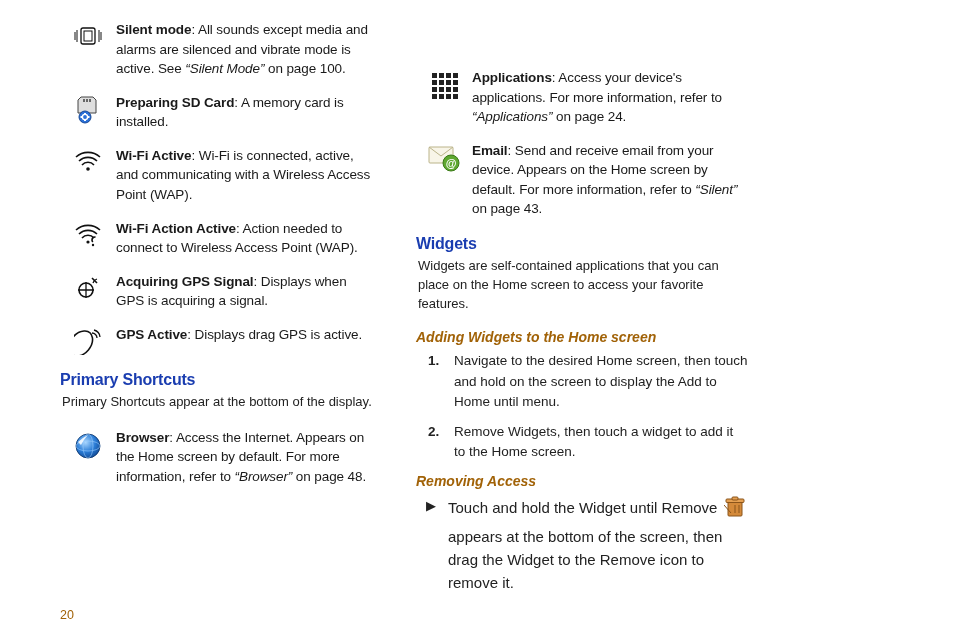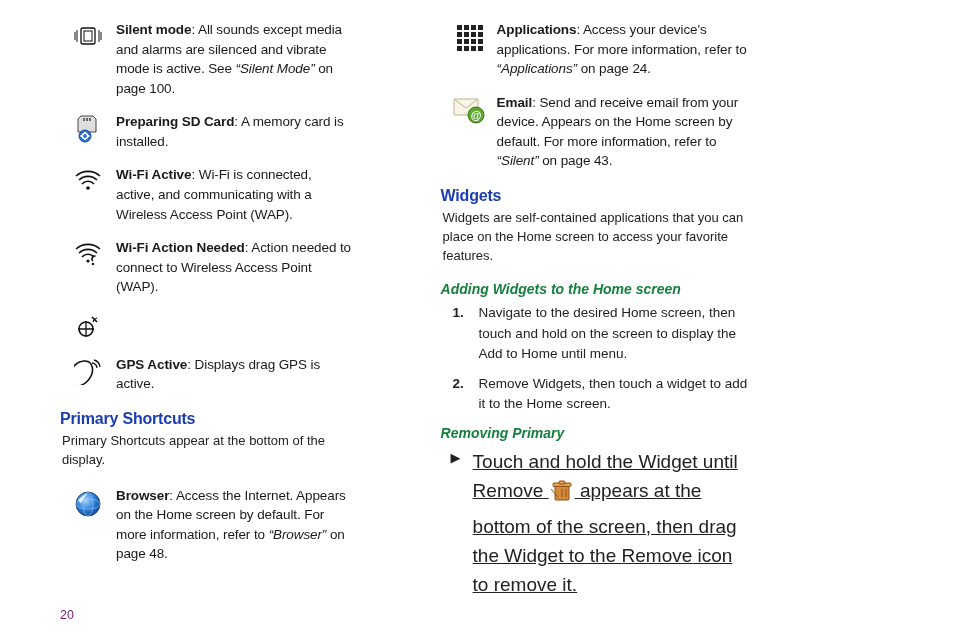--- a/index.html
+++ b/index.html
@@ -10,28 +10,27 @@
     color: #222;
     -webkit-font-smoothing: antialiased;
   }
   .page {
     box-sizing: border-box;
     width: 796px;
     height: 636px;
     padding: 20px 48px 10px 60px;
     display: flex;
     position: relative;
-    gap: 48px;
   }
   .col {
     width: 50%;
     box-sizing: border-box;
   }
   .col.left { padding-right: 28px; }
-  .col.right { padding-left: 12px; }
+  .col.right { padding-left: 12px; margin-top: 48px; }
 
   .entry {
     display: flex;
     align-items: flex-start;
     margin-bottom: 14px;
   }
   .iconbox {
     width: 56px;
     flex: 0 0 56px;
     display: flex;
@@ -58,21 +57,21 @@
     font-weight: 700;
     margin: 16px 0 4px 0;
     letter-spacing: -0.2px;
   }
   .intro {
     font-size: 13px;
     line-height: 1.45;
     margin: 0 0 16px 2px;
   }
   h3.sub {
-    color: #15803d;
+    color: #a16207;
     font-size: 14px;
     font-style: italic;
     font-weight: 700;
     margin: 10px 0 6px 0;
   }
 
   ol.steps {
     list-style: none;
     padding: 0 0 0 26px;
     margin: 0 0 6px 0;
@@ -99,37 +98,36 @@
     margin-bottom: 8px;
   }
   .bullet .arrow {
     flex: 0 0 22px;
     font-size: 13px;
     line-height: 1.5;
     padding-top: 1px;
   }
   .bullet .text {
     flex: 1;
-    font-size: 19px;
+    font-size: 15px;
     line-height: 1.55;
-    text-decoration: underline;
   }
 
   .inline-icon {
     display: inline-block;
     vertical-align: -6px;
     margin: 0 2px;
   }
 
   .pagenum {
     position: absolute;
     bottom: 14px;
     left: 60px;
     font-size: 12.5px;
-    color: #701a75;
+    color: #a16207;
   }
 </style>
 </head>
 <body>
 
 <div class="page">
 
   <div class="col left">
 
     <div class="entry">
@@ -186,32 +184,35 @@
         <svg width="30" height="28" viewBox="0 0 30 28">
           <path d="M3 9 a18 18 0 0 1 24 0" fill="none" stroke="#111" stroke-width="1.6"></path>
           <path d="M6 13 a13 13 0 0 1 18 0" fill="none" stroke="#111" stroke-width="1.6"></path>
           <path d="M9 17 a8 8 0 0 1 12 0" fill="none" stroke="#111" stroke-width="1.6"></path>
           <circle cx="15" cy="21" r="1.6" fill="#111"></circle>
           <path d="M22 16 q-3 0 -3 3 q0 1 0.5 1.5" fill="none" stroke="#111" stroke-width="1.6" stroke-linecap="round"></path>
           <circle cx="20" cy="24" r="1.2" fill="#111"></circle>
         </svg>
       </div>
       <div class="desc">
-        <span class="bold">Wi-Fi Action Needed</span><span>: Action needed to connect to Wireless Access Point (WAP).</span>
+        <span class="bold">Wi-Fi Action Active</span><span>: Action needed to connect to Wireless Access Point (WAP).</span>
       </div>
     </div>
 
     <div class="entry">
       <div class="iconbox">
         <svg width="28" height="28" viewBox="0 0 28 28">
           <circle cx="12" cy="16" r="7" fill="none" stroke="#111" stroke-width="1.6"></circle>
           <path d="M4 16 h16 M12 8 v16" stroke="#111" stroke-width="1.3"></path>
           <path d="M18 4 l5 5" stroke="#111" stroke-width="1.6"></path>
           <path d="M19 9 a6 6 0 0 1 4 -4" fill="none" stroke="#111" stroke-width="1.3"></path>
         </svg>
+      </div>
+      <div class="desc">
+        <span class="bold">Acquiring GPS Signal</span><span>: Displays when GPS is acquiring a signal.</span>
       </div>
     </div>
 
     <div class="entry">
       <div class="iconbox">
         <svg width="28" height="28" viewBox="0 0 28 28">
           <path d="M10 4 a10 14 40 1 0 1 0 z" fill="none" stroke="#111" stroke-width="1.6"></path>
           <path d="M18 6 a5 5 0 0 1 5 5" fill="none" stroke="#111" stroke-width="1.3"></path>
           <path d="M20 3 a8 8 0 0 1 6 7" fill="none" stroke="#111" stroke-width="1.3"></path>
         </svg>
@@ -297,21 +298,21 @@
     <h3 class="sub">Adding Widgets to the Home screen</h3>
     <ol class="steps">
       <li>
         <span>Navigate to the desired Home screen, then touch and hold on the screen to display the </span><span class="bold">Add to Home until</span><span> menu.</span>
       </li>
       <li>
         <span>Remove </span><span class="bold">Widgets</span><span>, then touch a widget to add it to the Home screen.</span>
       </li>
     </ol>
 
-    <h3 class="sub">Removing Primary</h3>
+    <h3 class="sub">Removing Access</h3>
     <div class="bullet">
       <div class="arrow">▶</div>
       <div class="text">
         <span>Touch and hold the Widget until </span><span class="bold">Remove</span>
         <span class="inline-icon">
           <svg width="22" height="24" viewBox="0 0 22 24">
             <rect x="4" y="7" width="14" height="14" rx="1" fill="#d48a3a" stroke="#8a541a" stroke-width="1"></rect>
             <rect x="2" y="4" width="18" height="3.5" rx="1" fill="#e5a052" stroke="#8a541a" stroke-width="1"></rect>
             <rect x="8" y="2" width="6" height="3" rx="1" fill="#e5a052" stroke="#8a541a" stroke-width="1"></rect>
             <line x1môn="7" y1="10" x2="7" y2="18" stroke="#8a541a" stroke-width="1"></line>

